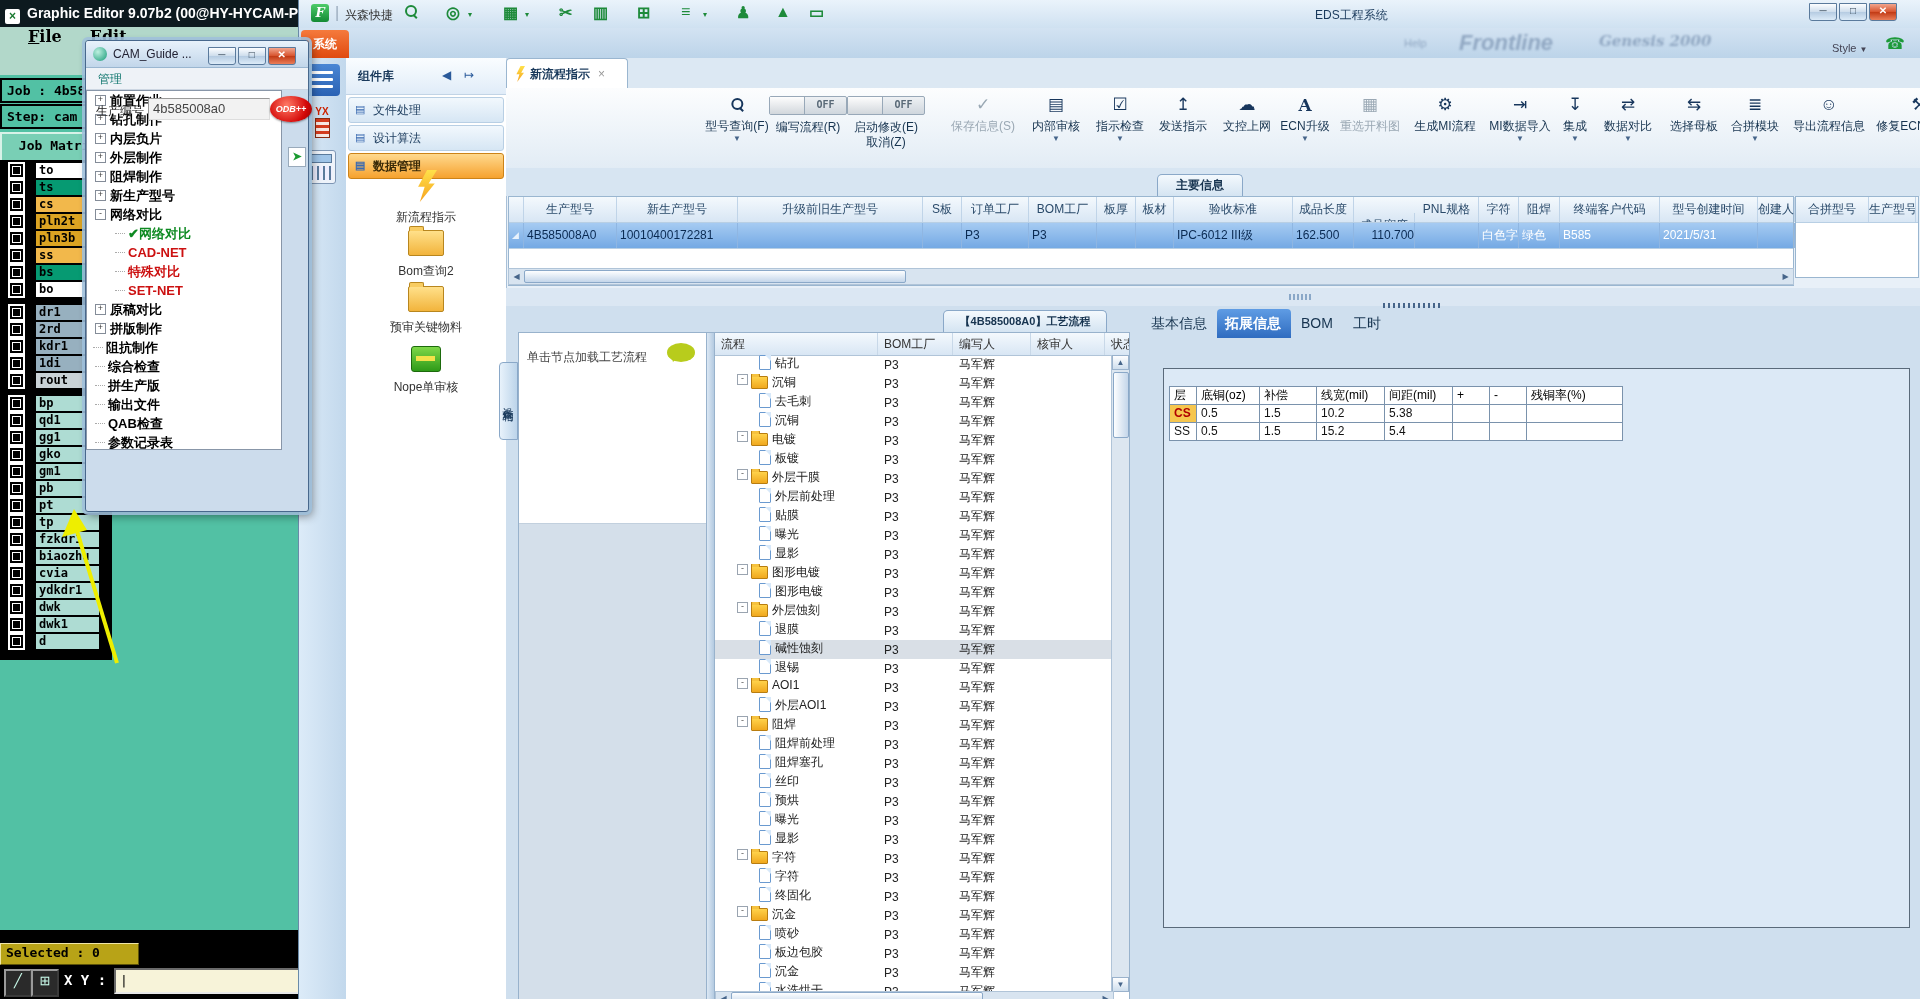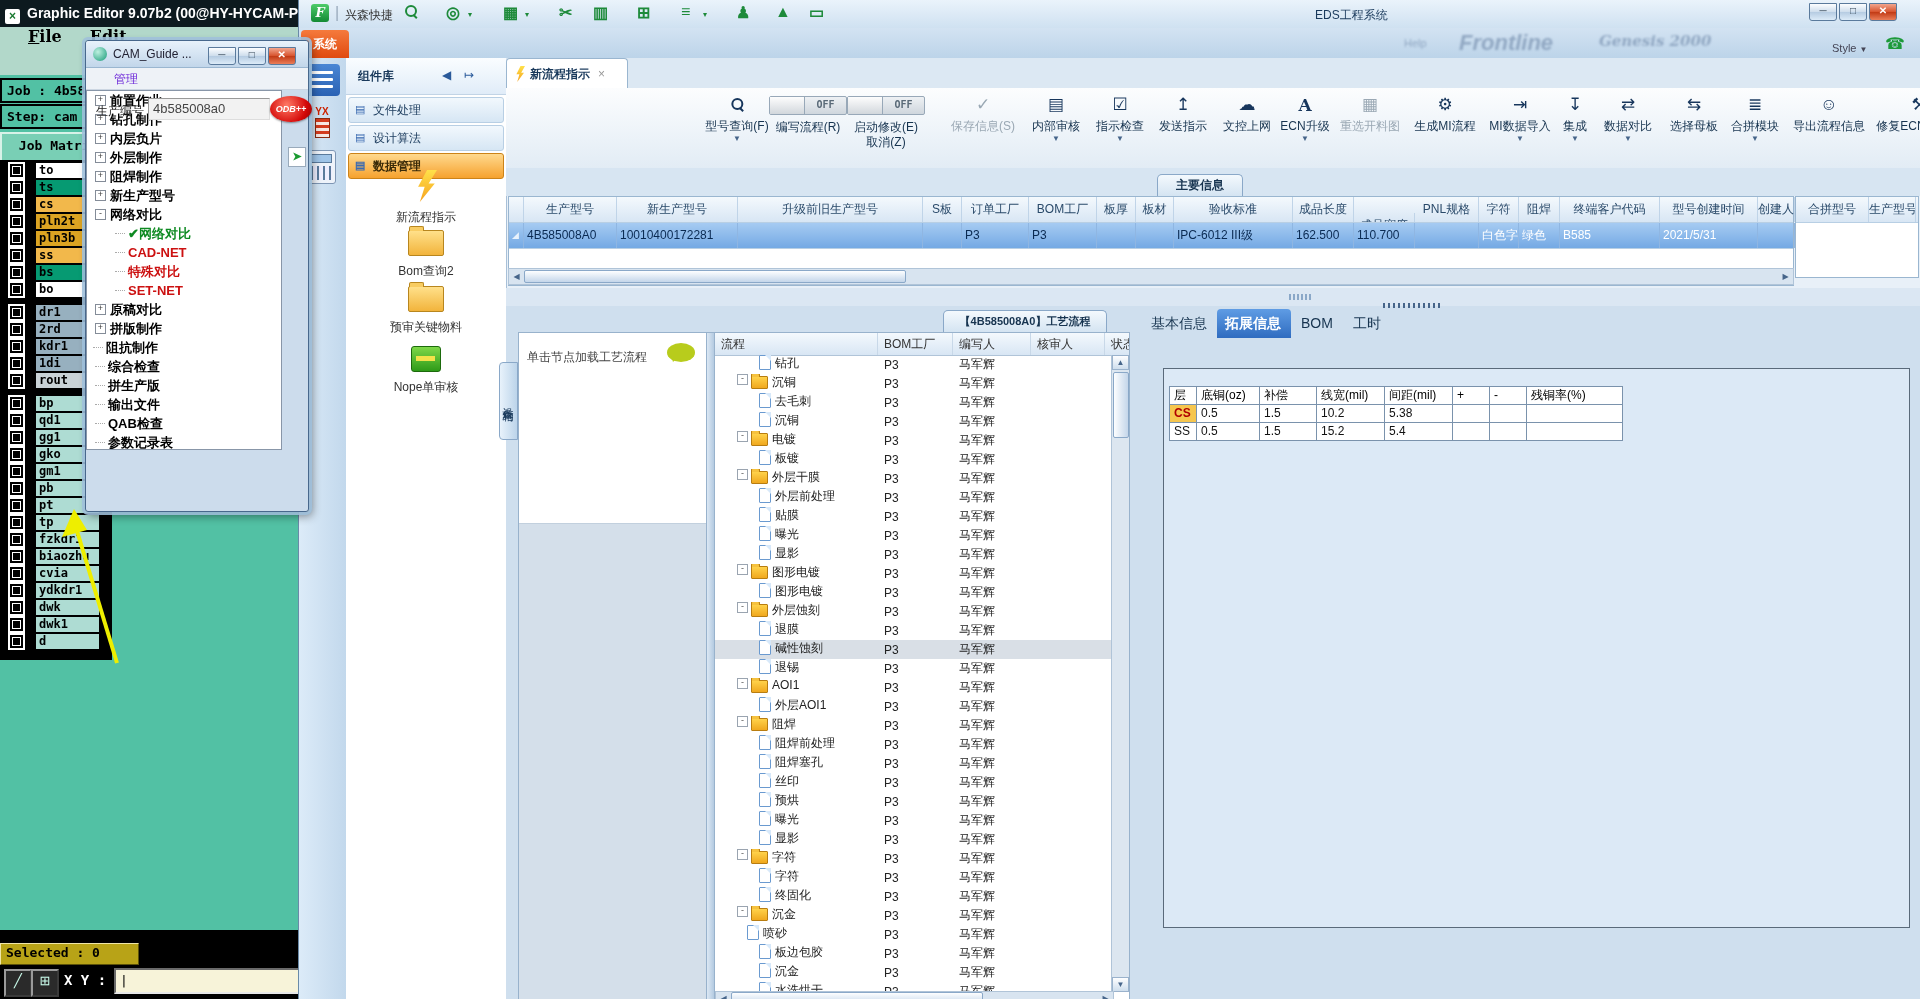--- a/index.html
+++ b/index.html
@@ -26,21 +26,21 @@
   .gxylab{color:#fff;font-family:"DejaVu Sans Mono",monospace;font-weight:bold;font-size:14px;}
   .gxyinput{width:178px;height:22px;background:#f7f3d9;border:2px solid;border-color:#6a6a6a #e8e8e8 #e8e8e8 #6a6a6a;color:#000;font-family:"DejaVu Sans Mono",monospace;font-size:13px;line-height:22px;padding-left:4px;}
 
   
   .camwin{left:85px;top:40px;width:222px;height:470px;background:#ccdcec;border:1px solid #48688c;outline:3px solid #9fc0dcE0;border-radius:3px;box-shadow:3px 4px 10px rgba(0,0,0,.45);}
   .camtitle{left:0;top:0;width:100%;height:26px;background:linear-gradient(#e8f2fb,#c2d6ea);border-bottom:1px solid #9ab6d0;border-radius:3px 3px 0 0;display:flex;align-items:center;}
   .camico{width:14px;height:14px;border-radius:50%;background:radial-gradient(circle at 35% 35%,#bdf0e0,#169a78);margin:0 6px 0 7px;}
   .camtitle .t{font-size:12px;color:#223;}
   .winbtn{display:inline-block;width:26px;height:16px;border:1px solid #5a7a9c;border-radius:0 0 3px 3px;background:linear-gradient(#fdfeff,#cfdeed 48%,#b6cce2 52%,#dcebf8);color:#345;text-align:center;font-size:10px;line-height:14px;margin-left:2px;}
   .winbtn.close{background:linear-gradient(#f2a68e,#d85530 48%,#c23b16 52%,#ea7d58);color:#fff;font-weight:bold;}
-  .cammenu{left:0;top:26px;width:100%;height:22px;background:#eef2f7;border-bottom:1px solid #ccd6e2;font-size:12px;color:#6d28d9;line-height:22px;padding-left:28px;box-sizing:border-box;}
+  .cammenu{left:0;top:26px;width:100%;height:22px;background:#eef2f7;border-bottom:1px solid #ccd6e2;font-size:12px;color:#0f766e;line-height:22px;padding-left:12px;box-sizing:border-box;}
   .camfield-lab{font-size:12px;color:#222;}
   .camfield{width:116px;height:20px;background:#f2f2f2;border:1px solid #999;border-right-color:#ddd;border-bottom-color:#ddd;font-size:13px;color:#444;line-height:20px;padding-left:4px;}
   .odb{width:42px;height:26px;border-radius:50%;background:radial-gradient(circle at 40% 35%,#ff7a66,#d40808 65%,#8e0000);color:#fff;font-weight:bold;font-style:italic;font-size:9px;text-align:center;line-height:26px;box-shadow:0 1px 2px rgba(0,0,0,.4);}
   .camgo{width:16px;height:18px;background:#fff;border:1px solid #9ab;color:#1a9a30;font-weight:bold;font-size:11px;text-align:center;line-height:16px;}
   .camtree{left:8px;top:104px;width:194px;height:358px;background:#fff;border:1px solid #8896a8;overflow:hidden;}
   .ctrow{display:flex;align-items:center;height:19px;font-weight:bold;font-size:13px;color:#000;white-space:nowrap;}
   .cexp{width:9px;height:9px;border:1px solid #848c98;background:#fff;color:#444;font-size:9px;line-height:7px;text-align:center;margin:0 4px 0 6px;flex:0 0 auto;font-weight:normal;}
   .cdot{width:10px;margin-left:6px;border-bottom:1px dotted #aaa;height:0;flex:0 0 auto;margin-right:3px;}
 
   
@@ -489,21 +489,21 @@
           <div class="c" style="width: 93px;">4B585008A0</div>
           <div class="c" style="width: 121px;">10010400172281</div>
           <div class="c" style="width: 185px;"></div>
           <div class="c" style="width: 39px;"></div>
           <div class="c" style="width: 67px;">P3</div>
           <div class="c" style="width: 68px;">P3</div>
           <div class="c" style="width: 39px;"></div>
           <div class="c" style="width: 38px;"></div>
           <div class="c" style="width: 119px;">IPC-6012 III级</div>
           <div class="c" style="width: 61px;">162.500</div>
-          <div class="c" style="width: 61px;">110.700</div>
+          <div class="c" style="width: 61px; text-align: right;">110.700</div>
           <div class="c" style="width: 64px;"></div>
           <div class="c white" style="width: 40px;">白色字符</div>
           <div class="c white" style="width: 41px;">绿色</div>
           <div class="c white" style="width: 100px;">B585</div>
           <div class="c white" style="width: 98px;">2021/5/31</div>
           <div class="c" style="width: 37px;"></div>
         </div>
     </div>
     <div class="abs hscroll" style="left:209px;top:268px;width:1284px;height:15px;">
       <div class="arr">◀</div>
@@ -845,21 +845,21 @@
                 <span class="wexp">-</span>
                 <span class="wf-folder"></span>
                 <span class="lbl">沉金</span>
               </div>
               <div class="cc" style="width: 75px;">P3</div>
               <div class="cc" style="width: 78px;">马军辉</div>
               <div class="cc" style="width: 74px;"></div>
               <div class="cc" style="width: 45px;">已编写</div>
             </div>
             <div class="wfrow">
-              <div class="c0" style="width: 163px; padding-left: 32px;">
+              <div class="c0" style="width: 163px; padding-left: 44px;">
                 <span class="wf-doc"></span>
                 <span class="lbl">喷砂</span>
               </div>
               <div class="cc" style="width: 75px;">P3</div>
               <div class="cc" style="width: 78px;">马军辉</div>
               <div class="cc" style="width: 74px;"></div>
               <div class="cc" style="width: 45px;">已编写</div>
             </div>
             <div class="wfrow">
               <div class="c0" style="width: 163px; padding-left: 44px;">

